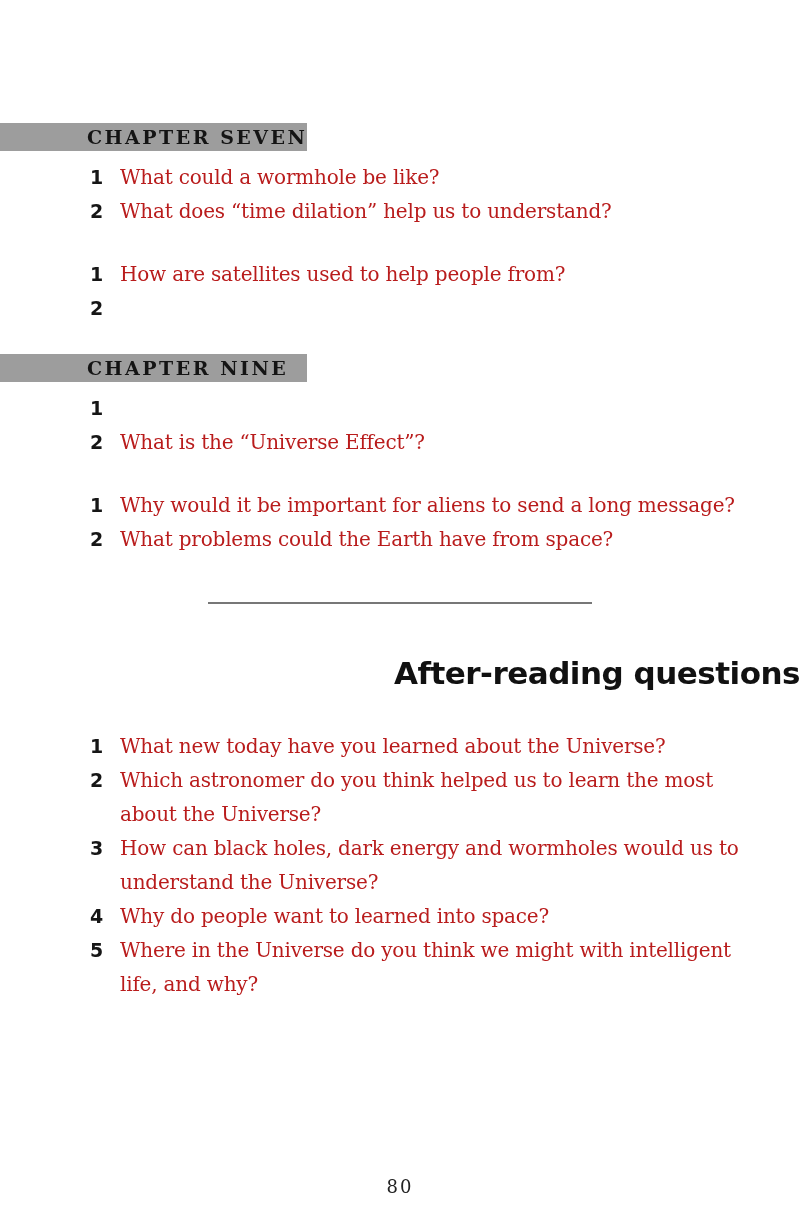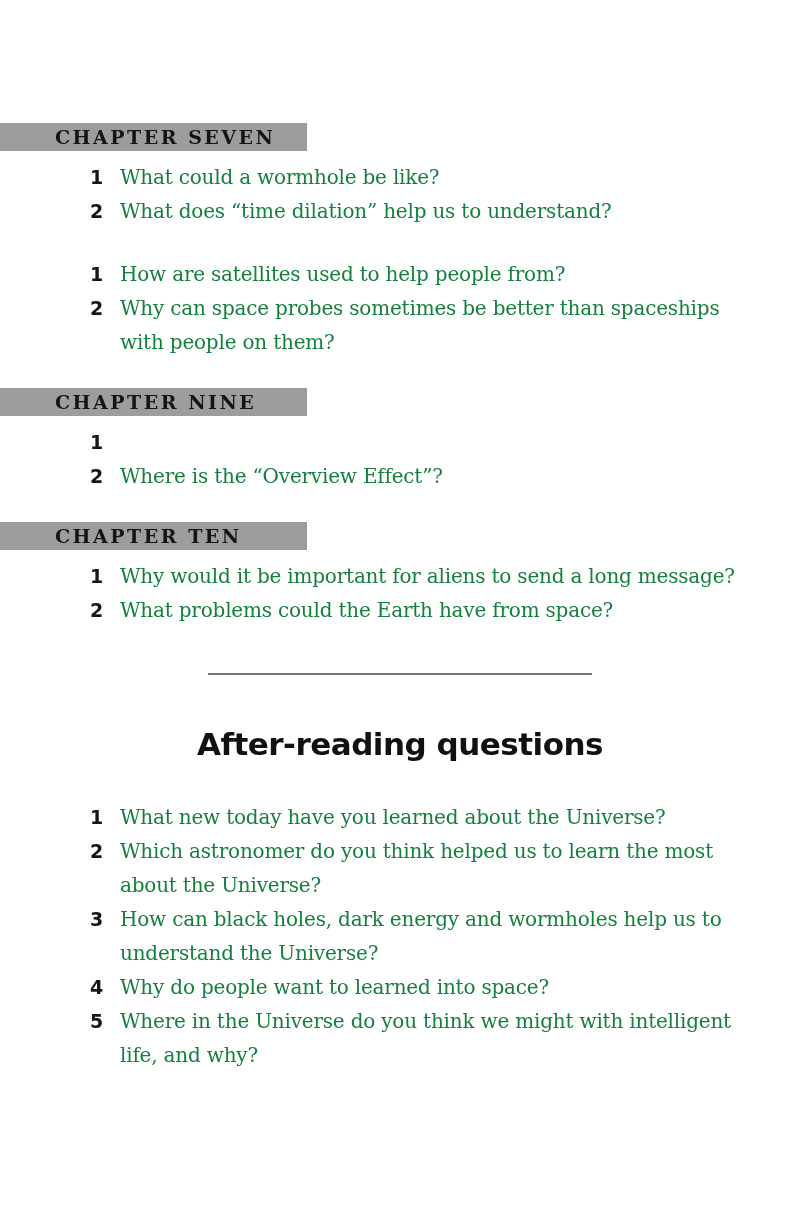--- a/index.html
+++ b/index.html
@@ -17,21 +17,21 @@
   }
   .chapter { margin-bottom: 29px; }
   .chapter-bar {
     width: 307px;
     height: 28px;
     background: var(--bar_gray, #9d9d9d);
     display: flex;
     align-items: center;
   }
   .chapter-bar .chapter-title {
-    padding-left: 55px;
+    padding-left: 87px;
     font-weight: bold;
     font-size: 19px;
     letter-spacing: 2.5px;
     color: #141414;
     white-space: nowrap;
   }
   .questions { margin-top: 9px; }
   .q-row {
     display: flex;
     align-items: flex-start;
@@ -44,31 +44,31 @@
     font-weight: bold;
     font-size: 19px;
     line-height: 34px;
     color: #161616;
   }
   .q-text {
     font-size: 20px;
     line-height: 34px;
     letter-spacing: -0.2px;
     white-space: pre-line;
-    color: #15803d;
+    color: #b91c1c;
   }
   .divider {
     width: 384px;
     height: 2px;
     background: var(--divider, #777777);
     margin: 46px auto 0 auto;
   }
   .ar-title {
     margin: 49px 0 0 0;
-    text-align: center;
+    text-align: right;
     font-family: "DejaVu Sans", sans-serif;
     font-weight: bold;
     font-size: 31px;
     line-height: 40px;
     letter-spacing: -0.5px;
     color: #111111;
   }
   .ar-questions { margin-top: 36px; }
   .page-number {
     position: absolute;
@@ -104,45 +104,40 @@
   </section>
 
   <section class="chapter">
     <div class="questions">
       <div class="q-row">
         <span class="q-num">1</span>
         <span class="q-text">How are satellites used to help people from?</span>
       </div>
       <div class="q-row">
         <span class="q-num">2</span>
-        <span class="q-text">Why can space probes sometimes be better than spaceships
-with people on them?</span>
       </div>
     </div>
   </section>
 
   <section class="chapter">
     <div class="chapter-bar">
       <span class="chapter-title">CHAPTER NINE</span>
     </div>
     <div class="questions">
       <div class="q-row">
         <span class="q-num">1</span>
       </div>
       <div class="q-row">
         <span class="q-num">2</span>
-        <span class="q-text">Where is the “Overview Effect”?</span>
+        <span class="q-text">What is the “Universe Effect”?</span>
       </div>
     </div>
   </section>
 
   <section class="chapter">
-    <div class="chapter-bar">
-      <span class="chapter-title">CHAPTER TEN</span>
-    </div>
     <div class="questions">
       <div class="q-row">
         <span class="q-num">1</span>
         <span class="q-text">Why would it be important for aliens to send a long message?</span>
       </div>
       <div class="q-row">
         <span class="q-num">2</span>
         <span class="q-text">What problems could the Earth have from space?</span>
       </div>
     </div>
@@ -157,28 +152,29 @@
       <span class="q-num">1</span>
       <span class="q-text">What new today have you learned about the Universe?</span>
     </div>
     <div class="q-row">
       <span class="q-num">2</span>
       <span class="q-text">Which astronomer do you think helped us to learn the most
 about the Universe?</span>
     </div>
     <div class="q-row">
       <span class="q-num">3</span>
-      <span class="q-text">How can black holes, dark energy and wormholes help us to
+      <span class="q-text">How can black holes, dark energy and wormholes would us to
 understand the Universe?</span>
     </div>
     <div class="q-row">
       <span class="q-num">4</span>
       <span class="q-text">Why do people want to learned into space?</span>
     </div>
     <div class="q-row">
       <span class="q-num">5</span>
       <span class="q-text">Where in the Universe do you think we might with intelligent
 life, and why?</span>
     </div>
   </div>
 
+  <div class="page-number">80</div>
 
 </div>
 
 </body></html>

